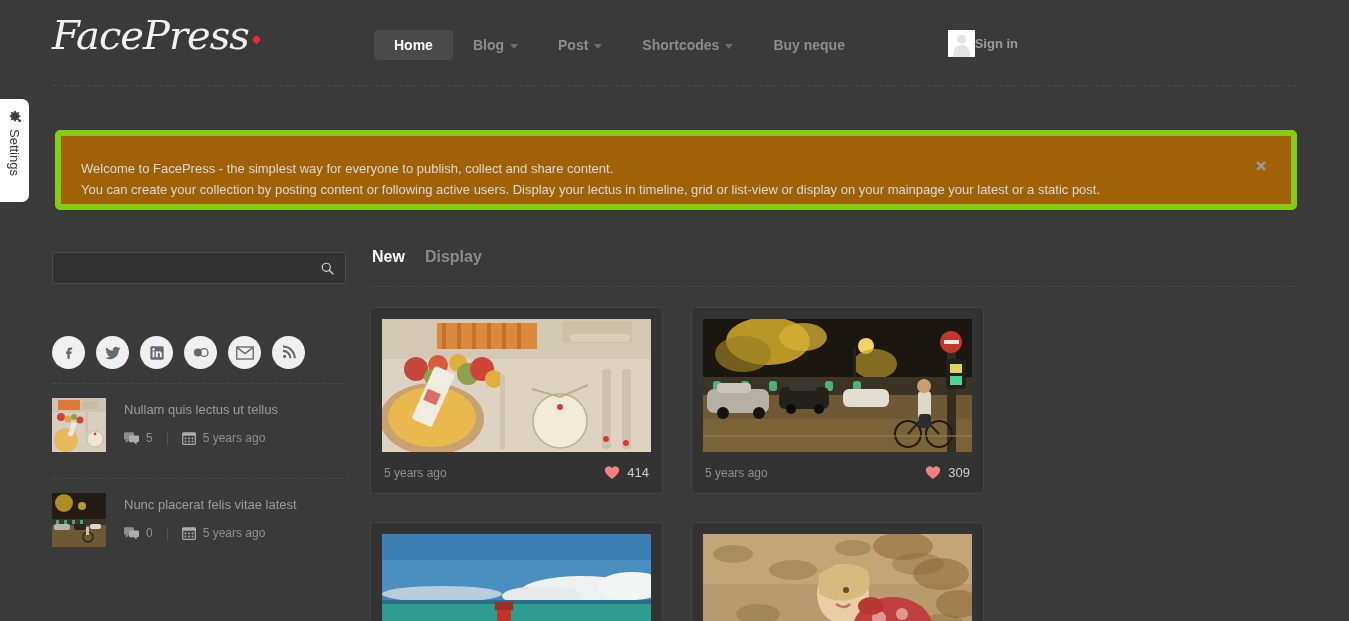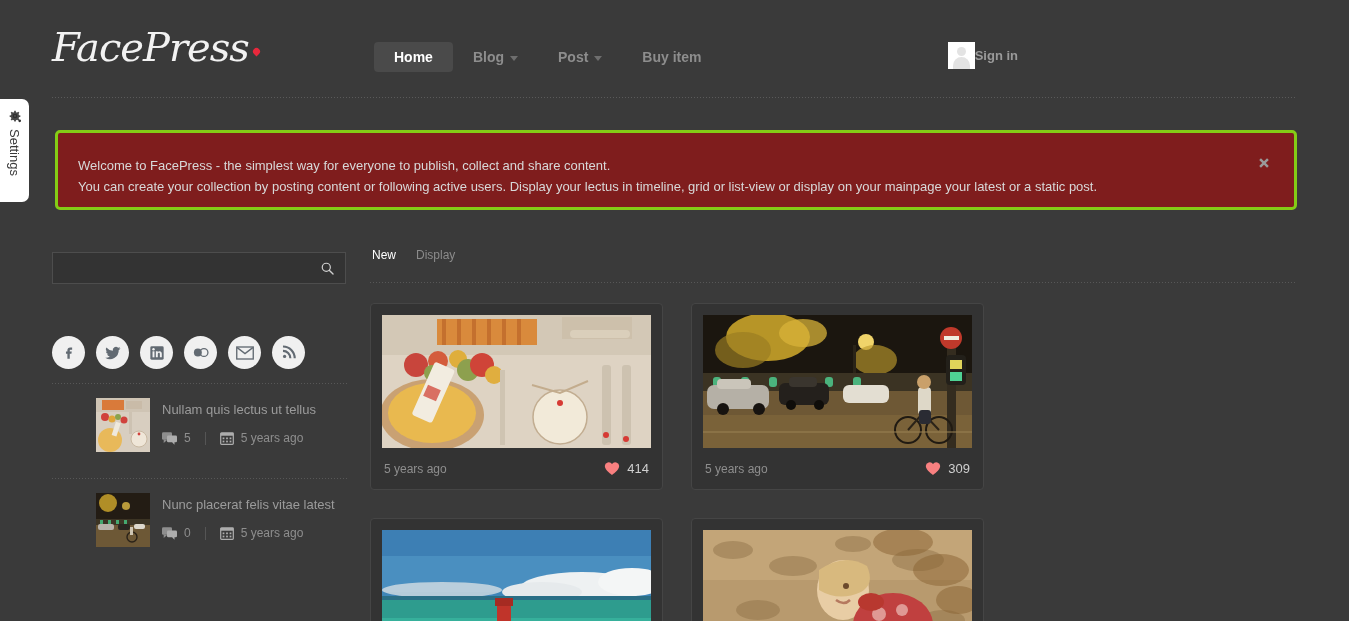--- a/index.html
+++ b/index.html
@@ -5,21 +5,21 @@
   * { box-sizing: border-box; margin: 0; padding: 0; }
   html, body {
     width: 1349px; height: 621px;
     background: #3a3a3a;
     font-family: "Liberation Sans", sans-serif;
     overflow: hidden;
   }
   body { position: relative; }
 
   
-  .header { position: absolute; left: 0; top: 12px; width: 1070px; height: 86px; }
+  .header { position: absolute; left: 0; top: 0; width: 1070px; height: 86px; }
   .logo {
     position: absolute; left: 52px; top: 12px;
     font-family: "DejaVu Serif", serif;
     font-style: italic; font-size: 40px; color: #f2f2f2;
     letter-spacing: -1px; white-space: nowrap;
   }
   .logo-dot {
     display: inline-block; width: 7px; height: 7px;
     background: #e8283c; border-radius: 50% 50% 50% 0;
     transform: rotate(-45deg); margin-left: 4px; vertical-align: 6px;
@@ -66,21 +66,21 @@
   }
   .settings-gear { width: 16px; height: 16px; transform: rotate(90deg); }
   .settings-label {
     font-size: 13px; color: #3a3a3a; font-weight: normal;
     writing-mode: vertical-rl; margin-top: 5px; letter-spacing: 0px;
   }
 
   
   .welcome {
     position: absolute; left: 55px; top: 130px; width: 1242px; height: 80px;
-    background: #7f1d1d; border: 3px solid #84cc16; border-radius: 5px;
+    background: #a16207; border: 6px solid #84cc16; border-radius: 5px;
   }
   .welcome-text {
     position: absolute; left: 20px; top: 22px;
     font-size: 13px; color: #d8d8d8; line-height: 21px;
   }
   .welcome-close {
     position: absolute; right: 22px; top: 22px;
     width: 16px; height: 16px; cursor: pointer;
   }
 
@@ -104,32 +104,32 @@
   }
 
   .sb-heading {
     margin-top: 44px; font-size: 14px; font-weight: bold; color: #ededed;
   }
   .dotted-rule {
     height: 1px; margin-top: 14px;
     background-image: linear-gradient(to right, #575757 50%, transparent 50%);
     background-size: 3px 1px;
   }
-  .post-item { display: flex; gap: 12px; padding: 14px 0 12px 0; margin-left: 44px; }
+  .post-item { display: flex; gap: 18px; padding: 14px 0 12px 0; }
   .post-thumb { width: 54px; height: 54px; flex: none; overflow: hidden; }
   .post-body { padding-top: 4px; }
   .post-title { font-size: 13px; color: #9b9b9b; cursor: pointer; }
   .post-meta { display: flex; align-items: center; gap: 9px; margin-top: 14px; font-size: 12px; color: #8e8e8e; }
   .meta-sep { width: 1px; height: 13px; background: #555; margin: 0 5px; }
   .meta-group { display: flex; align-items: center; gap: 7px; }
 
   
   .main { position: absolute; left: 370px; top: 248px; width: 927px; }
   .tabs { display: flex; gap: 20px; align-items: baseline; padding-left: 2px; }
-  .tab { font-size: 12px; font-weight: normal; color: #8b8b8b; cursor: pointer; }
+  .tab { font-size: 16px; font-weight: bold; color: #8b8b8b; cursor: pointer; }
   .tab.active { color: #ffffff; }
   .tabs-rule {
     height: 1px; margin-top: 20px; width: 927px;
     background-image: linear-gradient(to right, #575757 50%, transparent 50%);
     background-size: 3px 1px;
   }
   .grid { display: flex; flex-wrap: wrap; gap: 28px; margin-top: 20px; }
   .card {
     width: 293px; background: #333333; border: 1px solid #454545;
     border-radius: 4px; padding: 11px; cursor: pointer;
@@ -158,21 +158,25 @@
     </div>
     <div class="nav-item">
       <span>Blog</span>
       <i class="caret"></i>
     </div>
     <div class="nav-item">
       <span>Post</span>
       <i class="caret"></i>
     </div>
     <div class="nav-item">
-      <span>Buy item</span>
+      <span>Shortcodes</span>
+      <i class="caret"></i>
+    </div>
+    <div class="nav-item">
+      <span>Buy neque</span>
     </div>
   </nav>
 
   <div class="signin-wrap">
     <span class="avatar-box"></span>
     <span class="signin-text">Sign in</span>
   </div>
 
   <div class="header-rule"></div>
 </div>

